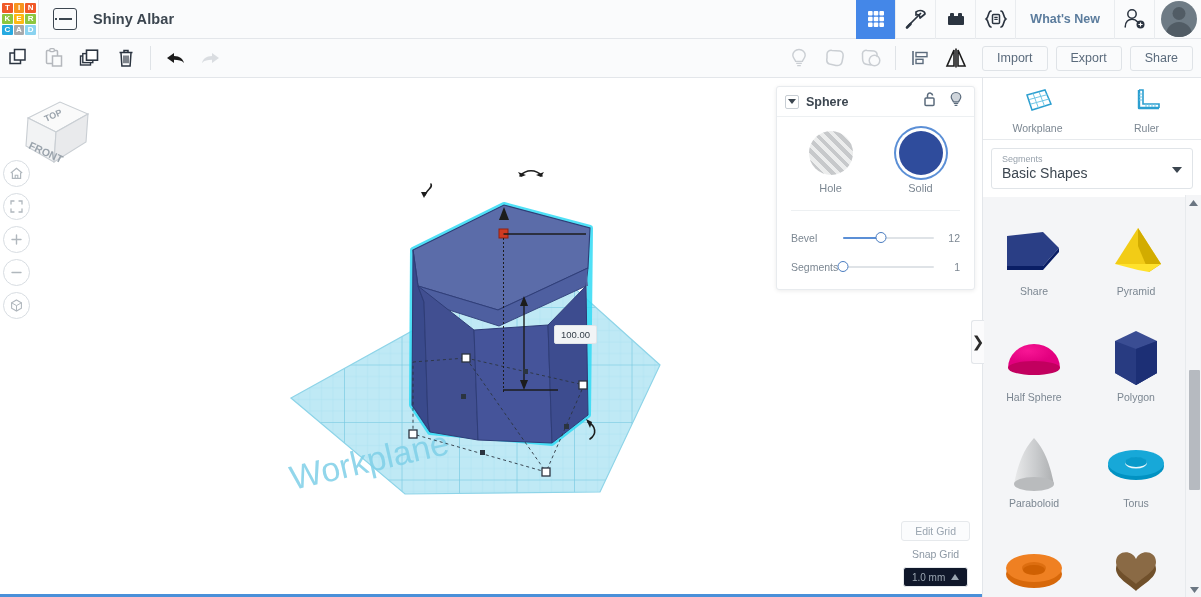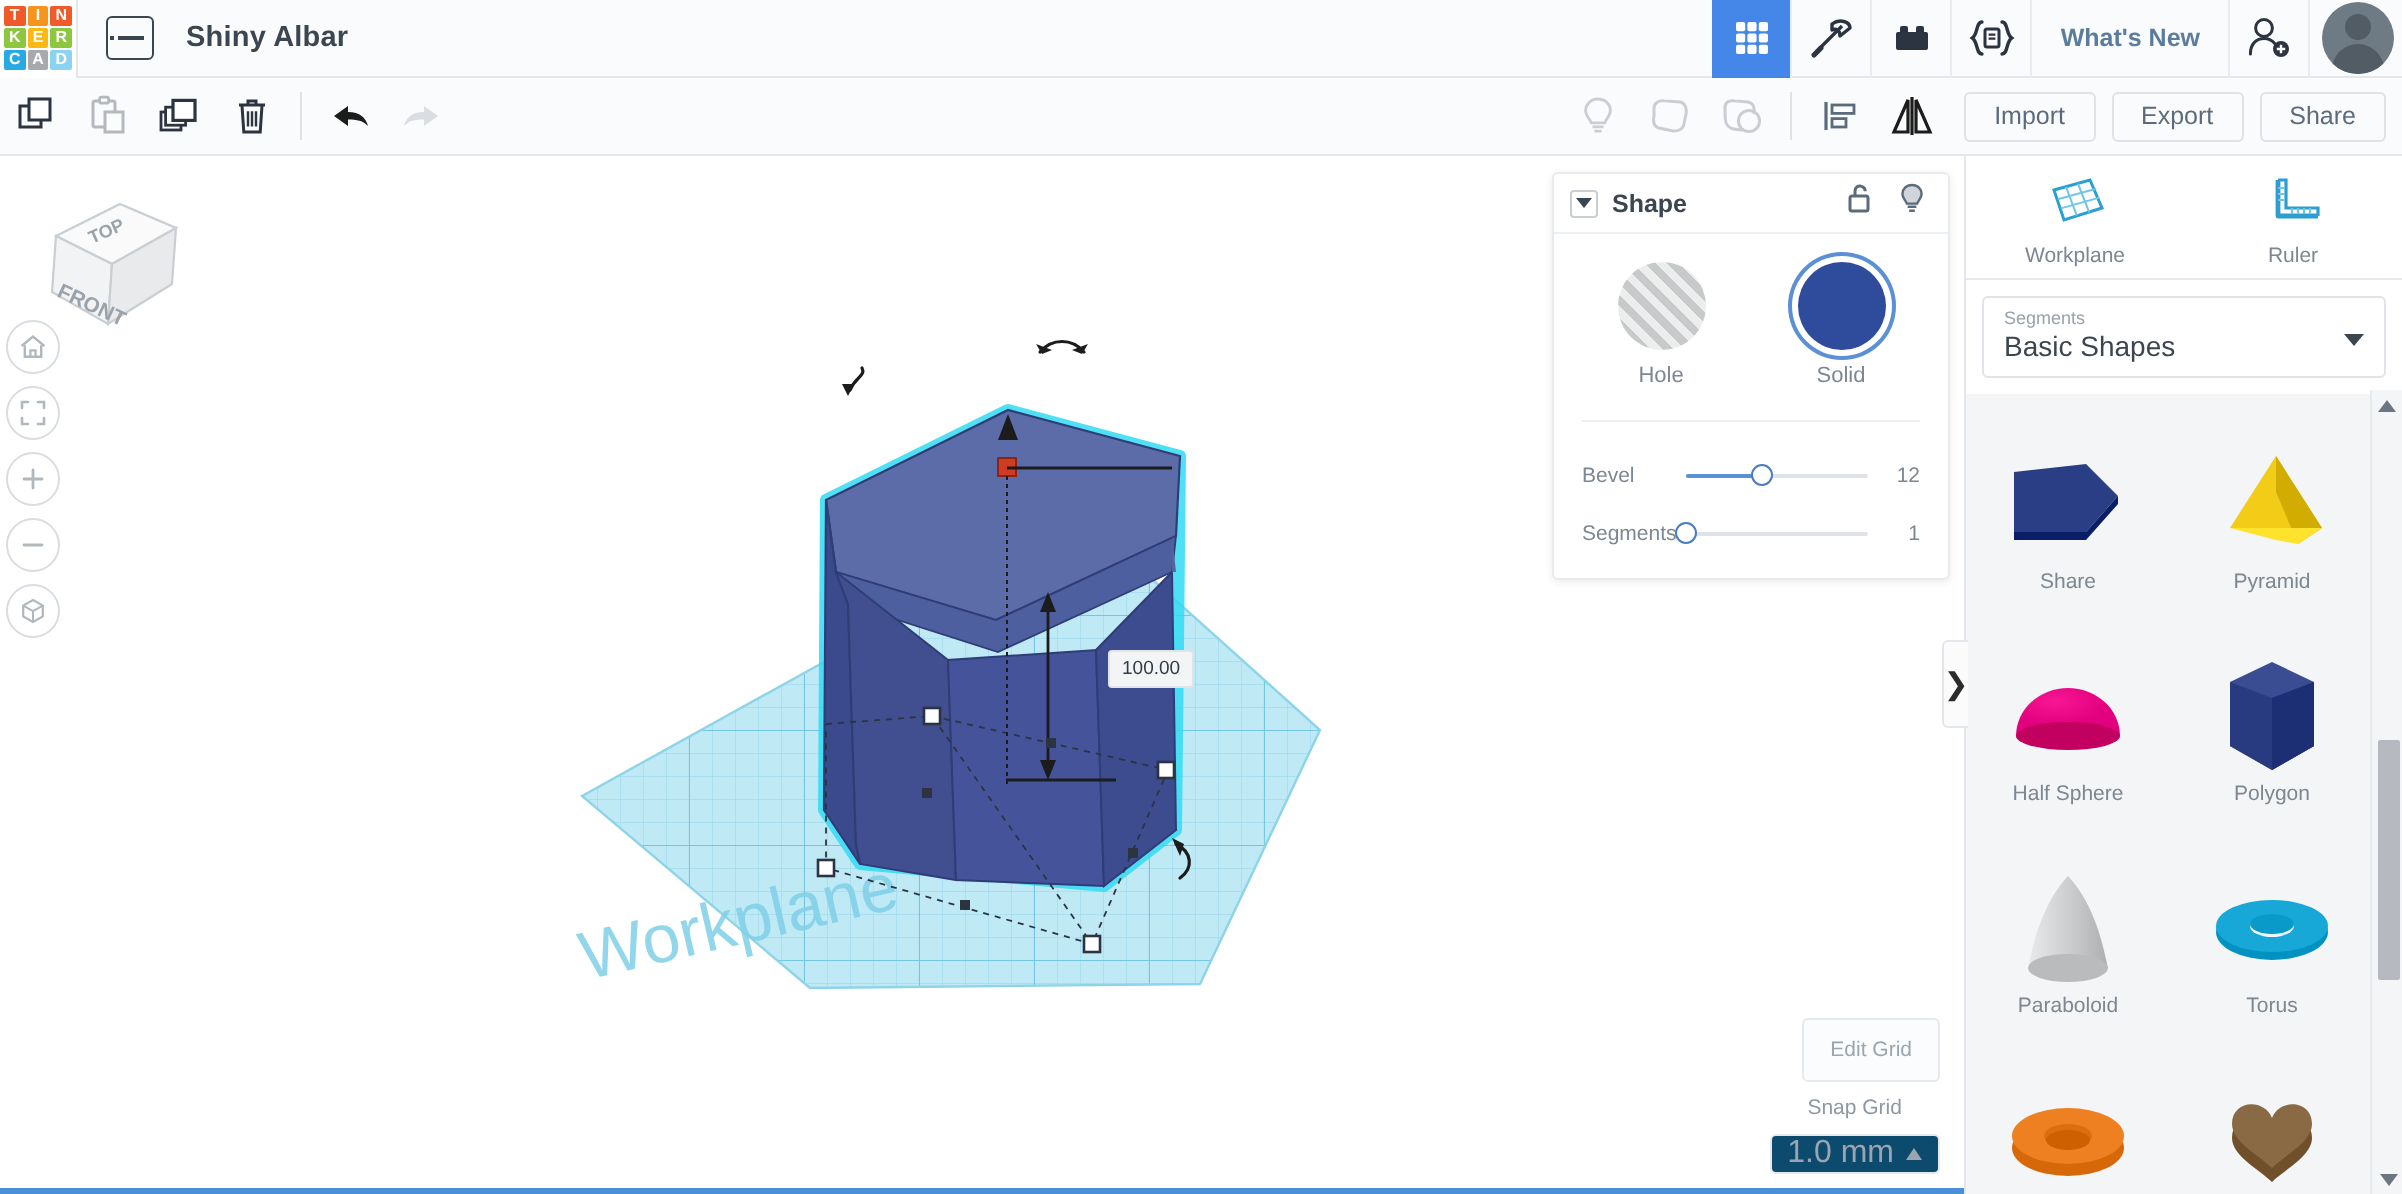--- a/index.html
+++ b/index.html
@@ -113,30 +113,30 @@
     background: #f2f4f6; border: 1px solid #e0e4e8; border-radius: 2px;
     font-size: 9.5px; color: #333d47; font-family: "Liberation Sans", sans-serif;
   }
 
   
   .grid-controls {
     position: absolute; right: 12px; bottom: 10px; text-align: right;
   }
   .edit-grid {
     display: inline-flex; align-items: center; justify-content: center;
-    height: 32px; padding: 0 13px; border: 1px solid #e6e9ec; border-radius: 3px;
+    height: 20px; padding: 0 13px; border: 1px solid #e6e9ec; border-radius: 3px;
     background: #fbfcfd; font-size: 10.5px; color: #9aa5b0; cursor: pointer;
     margin-bottom: 7px;
   }
   .snap-row { display: flex; align-items: center; justify-content: flex-end; gap: 7px; flex-direction: column; }
   .snap-lbl { font-size: 10.5px; color: #8d98a4; }
   .snap-val {
     display: flex; align-items: center; gap: 6px; height: 20px; padding: 0 8px;
-    border: 1px solid #e6e9ec; border-radius: 3px; background: #0c4a6e;
-    font-size: 16px; color: #9aa5b0; cursor: pointer;
+    border: 1px solid #e6e9ec; border-radius: 3px; background: #0f172a;
+    font-size: 10px; color: #9aa5b0; cursor: pointer;
   }
 
   
   .shape-panel {
     position: absolute; left: 776px; top: 86px; width: 199px;
     background: #ffffff; border: 1px solid #e8ebee; border-radius: 3px;
     box-shadow: 0 1px 4px rgba(0,0,0,.08);
   }
   .sp-head {
     height: 30px; display: flex; align-items: center; padding: 0 8px;
@@ -540,21 +540,21 @@
     <div class="vp-bottom-line"></div>
   </div>
 
   <div class="shape-panel">
     <div class="sp-head">
       <div class="sp-caret">
         <svg width="8" height="5" viewBox="0 0 8 5">
             <polygon points="0,0 8,0 4,5" fill="#3c4650"></polygon>
           </svg>
       </div>
-      <div class="sp-title">Shape</div>
+      <div class="sp-title">Sphere</div>
       <div class="sp-head-icons">
         <span>
           <svg width="14" height="16" viewBox="0 0 14 16">
             <rect x="2" y="7" width="9" height="7.5" rx="1" stroke="#5b6b7c" stroke-width="1.5" fill="none"></rect>
             <path d="M4.5 7 V4.6 C4.5 2.6 6.2 1.6 7.8 2.2 C9 2.6 9.6 3.6 9.6 4.6" stroke="#5b6b7c" stroke-width="1.5" fill="none"></path>
           </svg>
         </span>
         <span>
           <svg width="14" height="17" viewBox="0 0 14 17">
             <path d="M7 1.5 C4.1 1.5 2.2 3.6 2.2 6 C2.2 8.1 3.9 9.2 4.4 10.8 h5.2

